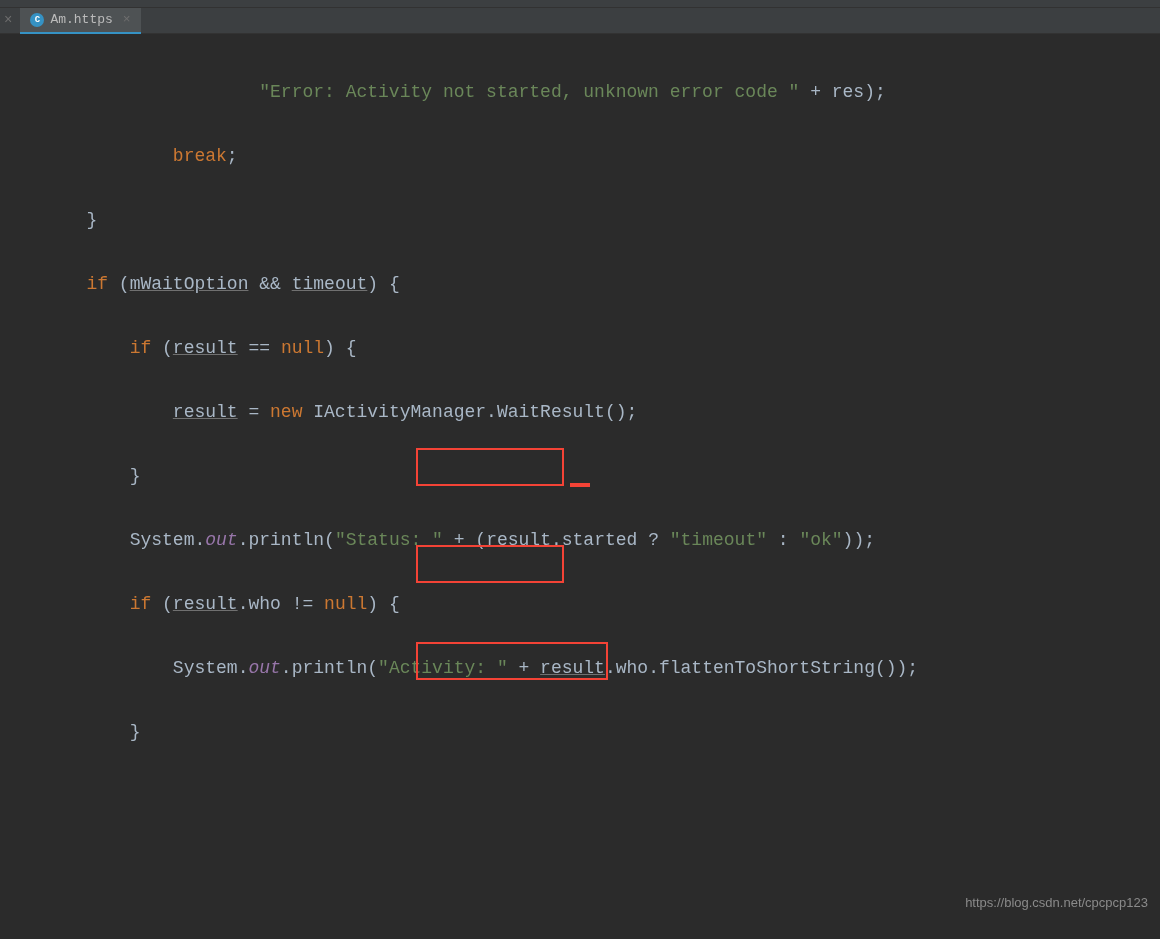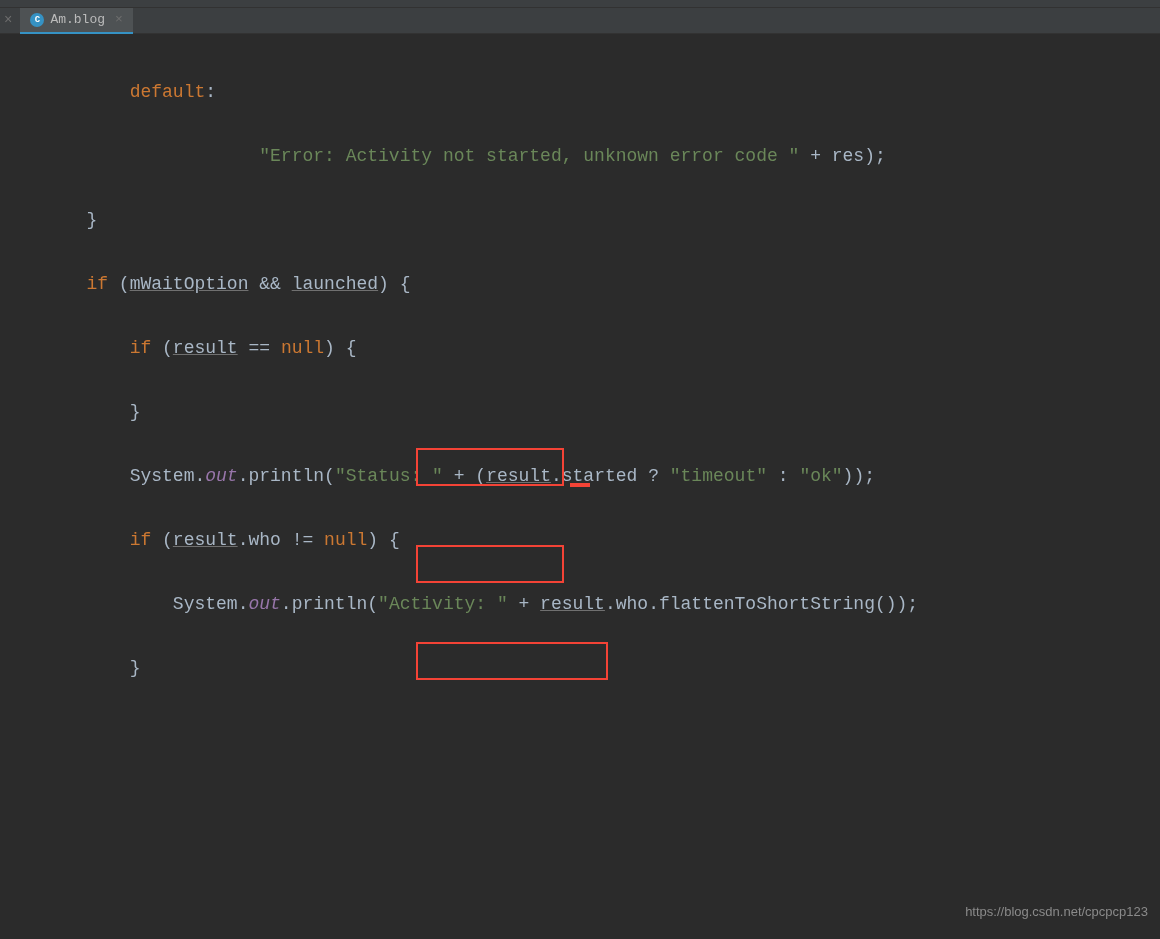--- a/index.html
+++ b/index.html
@@ -88,46 +88,47 @@
       pointer-events: none;
     }
     .redunder {
       position: absolute;
       background: #f44336;
       height: 4px;
       pointer-events: none;
     }
     .watermark {
       position: absolute;
-      bottom: 16px;
+      bottom: 25px;
       right: 12px;
       font-size: 13px;
       color: #8a8a8a;
       font-family: Arial, sans-serif;
     }
   </style>
 </head>
 <body>
 
 <div class="title-bar"></div>
 <div class="tab-bar">
   <span class="tab-close">×</span>
   <div class="tab">
     <span class="tab-icon">C</span>
-    <span>Am.blog</span>
+    <span>Am.https</span>
     <span class="tab-close-inner">×</span>
   </div>
 </div>
 
 <div class="editor">
-<div class="line">            <span class="kw">default</span>:</div>
 <div class="line">                        <span class="str">"Error: Activity not started, unknown error code "</span><span> + res);</span></div>
+<div class="line">                <span class="kw">break</span><span>;</span></div>
 <div class="line">        <span>}</span></div>
-<div class="line">        <span class="kw">if</span> (<span class="underline">mWaitOption</span> &amp;&amp; <span class="underline">launched</span>) {</div>
+<div class="line">        <span class="kw">if</span> (<span class="underline">mWaitOption</span> &amp;&amp; <span class="underline">timeout</span>) {</div>
 <div class="line">            <span class="kw">if</span> (<span class="underline">result</span> == <span class="kw">null</span>) {</div>
+<div class="line">                <span class="underline">result</span> = <span class="kw">new</span> <span>IActivityManager.WaitResult();</span></div>
 <div class="line">            <span>}</span></div>
 <div class="line">            <span>System.</span><span class="field italic">out</span><span>.println(</span><span class="str">"Status: "</span><span> + (</span><span class="underline">result</span><span>.started ? </span><span class="str">"timeout"</span><span> : </span><span class="str">"ok"</span><span>));</span></div>
 <div class="line">            <span class="kw">if</span> (<span class="underline">result</span><span>.who != </span><span class="kw">null</span><span>) {</span></div>
 <div class="line">                <span>System.</span><span class="field italic">out</span><span>.println(</span><span class="str">"Activity: "</span><span> + </span><span class="underline">result</span><span>.who.flattenToShortString());</span></div>
 <div class="line">            <span>}</span></div>
 
 
 
 
 

